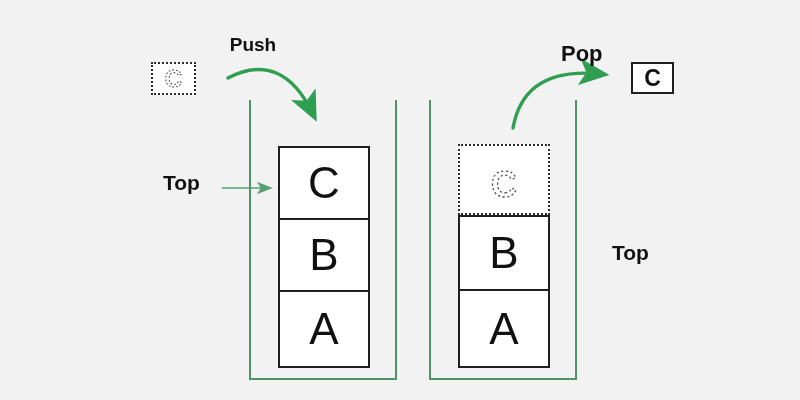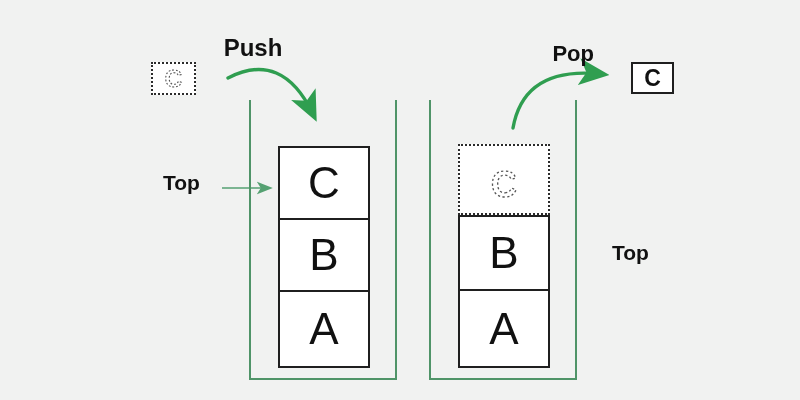--- a/index.html
+++ b/index.html
@@ -17,22 +17,22 @@
     position:absolute;left:0;top:0;width:800px;height:400px;
     pointer-events:none;
   }
   .label{
     position:absolute;
     color:#111111;
     font-weight:600;
     white-space:nowrap;
     text-align:center;
   }
-  .push-label{left:222px;top:34px;width:62px;font-size:24px;text-align:center;}
-  .pop-label{left:546px;top:41px;width:48px;font-size:22px;text-align:right;}
+  .push-label{left:222px;top:34px;width:62px;font-size:19px;text-align:center;}
+  .pop-label{left:561px;top:41px;width:48px;font-size:22px;text-align:left;}
   .top-label-left{left:163px;top:171px;font-size:21px;}
   .top-label-right{left:612px;top:241px;font-size:21px;}
   .container-u{
     position:absolute;
     width:148px;height:280px;top:100px;
     border-left:2px solid #4f9468;
     border-right:2px solid #4f9468;
     border-bottom:2px solid #4f9468;
     box-sizing:border-box;
   }

